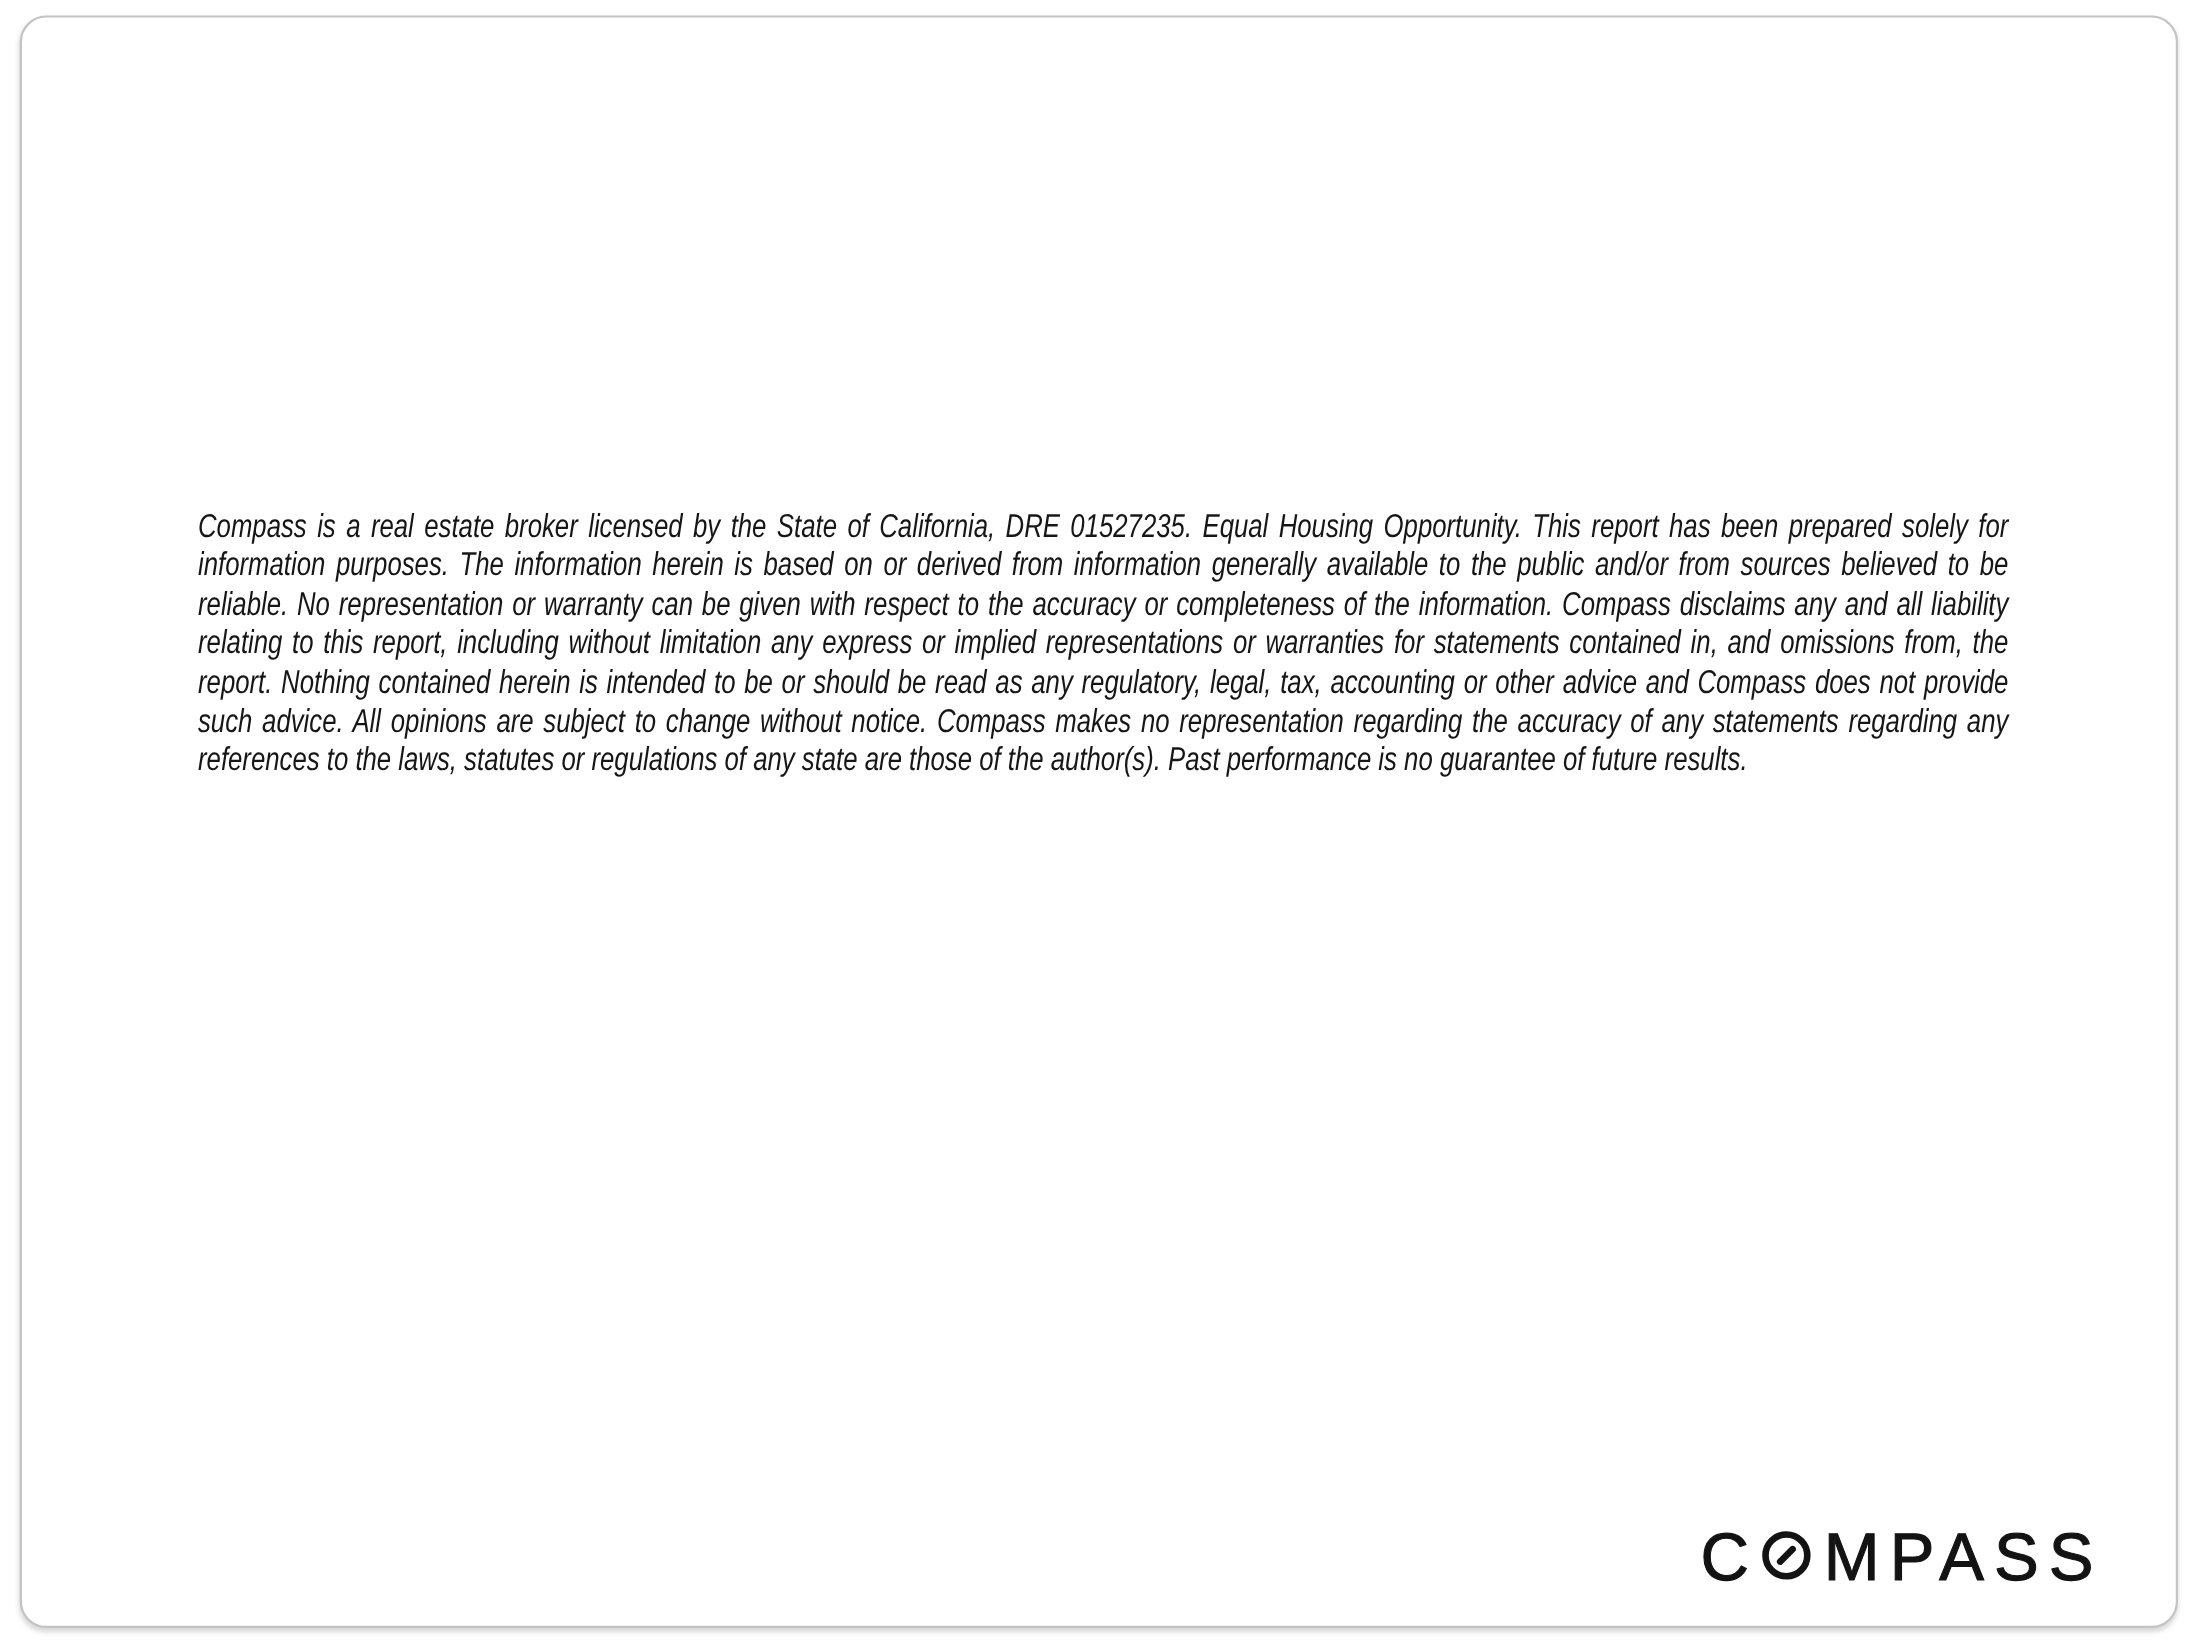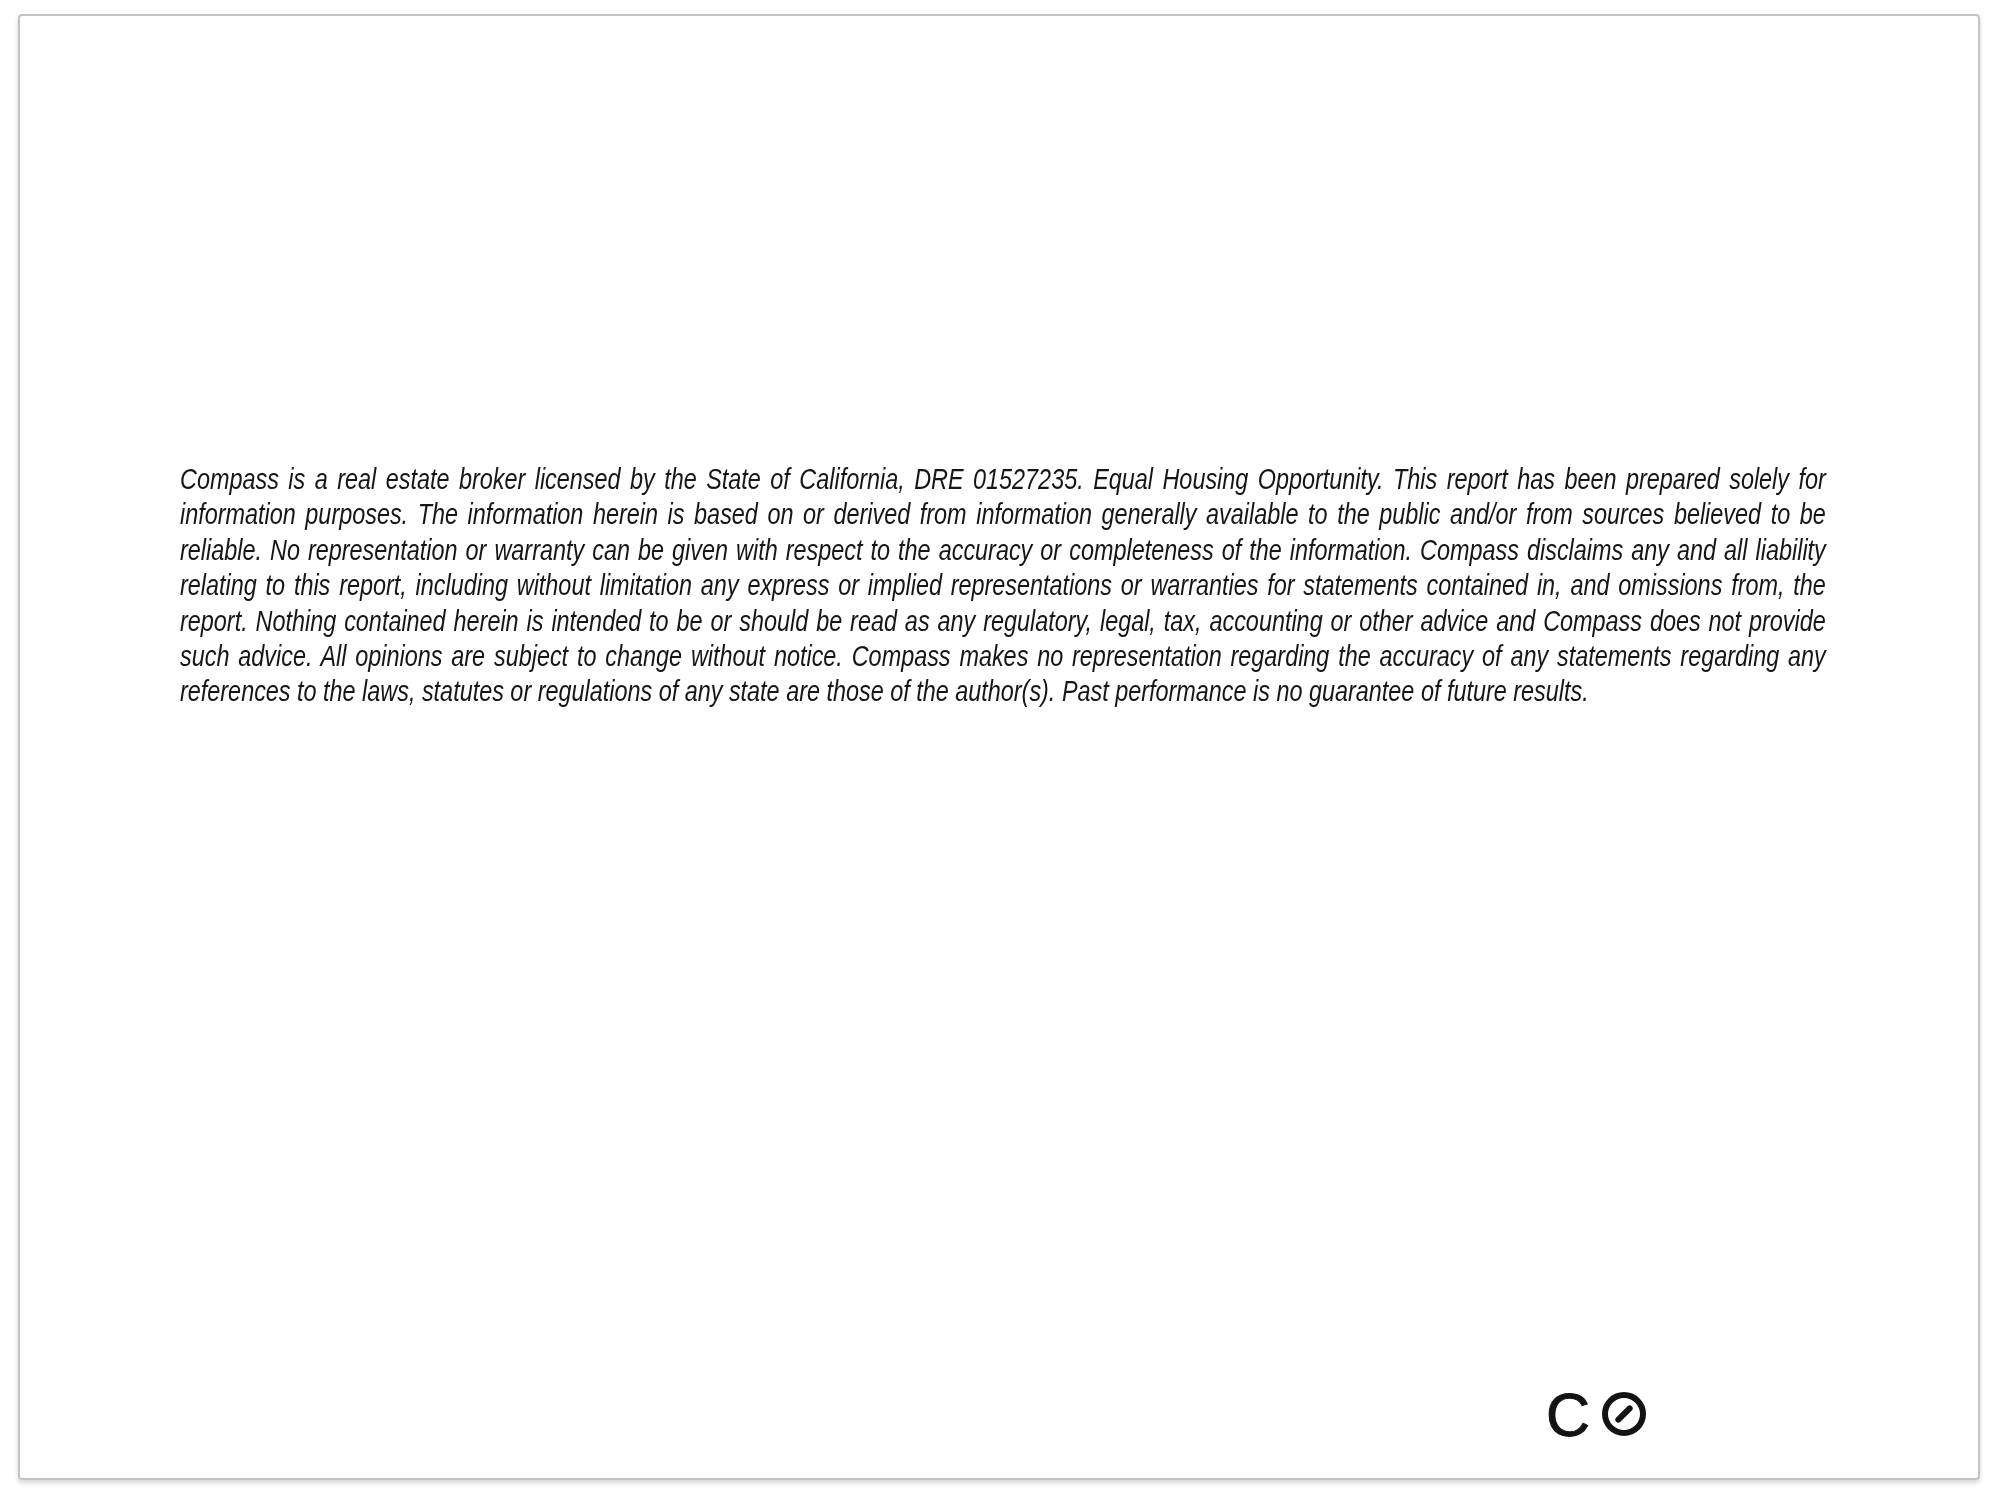--- a/index.html
+++ b/index.html
@@ -14,21 +14,21 @@
     background:#ffffff;
     font-family:"Liberation Sans", sans-serif;
     overflow:hidden;
   }
   .frame{
     position:absolute;
     left:18px; top:14px;
     width:1962px; height:1466px;
     background:#ffffff;
     border:2px solid var(--frame-border);
-    border-radius:4px;
+    border-radius:24px;
     box-shadow:0 3px 5px rgba(0,0,0,0.16);
   }
   .disclaimer{
     position:absolute;
     left:160px; top:445px;
     width:2110px;                 
     transform:scaleX(0.78);       
     transform-origin:0 0;
     font-style:italic;
     font-size:30px;
@@ -75,15 +75,16 @@
 
 <div class="frame">
 
   <p class="disclaimer">Compass is a real estate broker licensed by the State of California, DRE 01527235. Equal Housing Opportunity. This report has been prepared solely for information purposes. The information herein is based on or derived from information generally available to the public and/or from sources believed to be reliable. No representation or warranty can be given with respect to the accuracy or completeness of the information. Compass disclaims any and all liability relating to this report, including without limitation any express or implied representations or warranties for statements contained in, and omissions from, the report. Nothing contained herein is intended to be or should be read as any regulatory, legal, tax, accounting or other advice and Compass does not provide such advice. All opinions are subject to change without notice. Compass makes no representation regarding the accuracy of any statements regarding any references to the laws, statutes or regulations of any state are those of the author(s). Past performance is no guarantee of future results.</p>
 
   <div class="logo" aria-label="COMPASS">
     <span class="logo-letters">C</span>
     <span class="logo-o">
         <span class="needle"></span>
       </span>
+    <span class="logo-letters">MPASS</span>
   </div>
 
 </div>
 
 </body></html>

